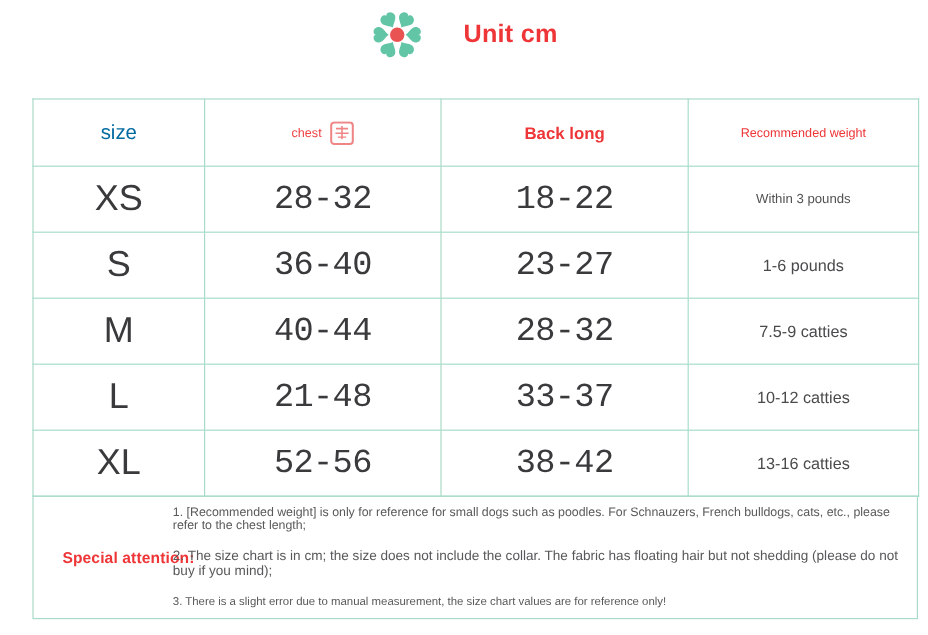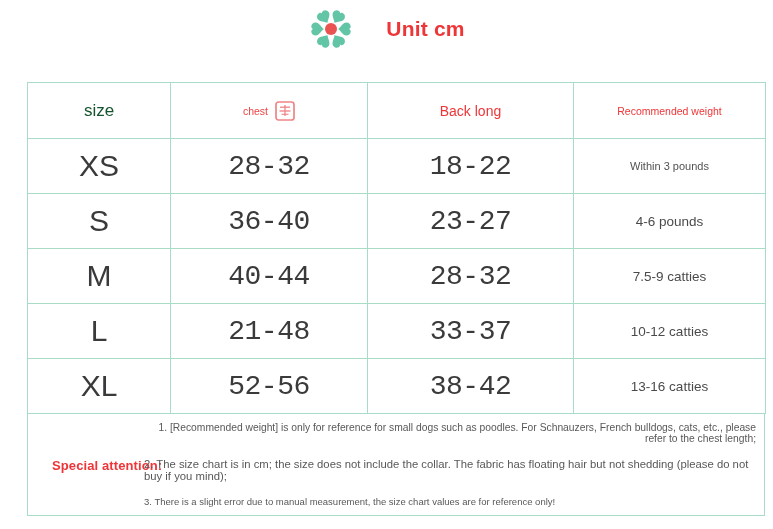--- a/index.html
+++ b/index.html
@@ -18,23 +18,23 @@
   
   .table-wrap { position:absolute; left:27px; top:82px; width:738px; }
   table.size-chart { border-collapse:collapse; width:738px; table-layout:fixed; }
   .size-chart th, .size-chart td {
     border:1.6px solid #a9dcc7; text-align:center; vertical-align:middle; padding:0;
     background:transparent;
   }
   .size-chart thead tr { height:56px; }
   .size-chart tbody tr { height:55px; }
 
-  th.h-size   { color:#14532d; font-size:17px;   font-weight:normal; }
+  th.h-size   { color:#0369a1; font-size:17px;   font-weight:normal; }
   th.h-chest  { color:#ee4243; font-size:10.5px; font-weight:normal; }
-  th.h-back   { color:#ee3537; font-size:14px;   font-weight:normal; }
+  th.h-back   { color:#ee3537; font-size:14px;   font-weight:bold; }
   th.h-weight { color:#ee3537; font-size:10.5px; font-weight:normal; }
 
   .chest-head { display:inline-flex; align-items:center; gap:7px; }
 
   td.c-size   { font-size:30px; color:#3a3a3c; }
   td.c-num    { font-size:28px; color:#3a3a3c; letter-spacing:-0.5px;font-family:Liberation Mono, monospace; }
   td.c-weight { font-size:13.5px; color:#4a4a4c; }
   .size-chart tbody tr:first-child td.c-weight { font-size:11px; color:#525254; }
 
   
@@ -44,21 +44,21 @@
   }
   .notes-label {
     position:absolute; left:24px; top:50%; transform:translateY(-50%);
     color:#ee3537; font-size:13px; font-weight:bold; letter-spacing:0.1px;
   }
   .notes-list {
     position:absolute; left:116px; right:8px; top:0; height:100%;
     display:flex; flex-direction:column; justify-content:center; gap:14px;
     color:#58585a; text-align:left;
   }
-  .note-1 { font-size:10.3px;text-align:right; }
+  .note-1 { font-size:10.3px; }
   .note-2 { font-size:11.3px; }
   .note-3 { font-size:9.5px;  }
 </style>
 </head>
 <body>
 
 <div id="page">
 
   <div class="header">
     <svg width="46" height="46" viewBox="0 0 46 46" aria-hidden="true">
@@ -107,21 +107,21 @@
         <tr>
           <td class="c-size">XS</td>
           <td class="c-num">28-32</td>
           <td class="c-num">18-22</td>
           <td class="c-weight">Within 3 pounds</td>
         </tr>
         <tr>
           <td class="c-size">S</td>
           <td class="c-num">36-40</td>
           <td class="c-num">23-27</td>
-          <td class="c-weight">4-6 pounds</td>
+          <td class="c-weight">1-6 pounds</td>
         </tr>
         <tr>
           <td class="c-size">M</td>
           <td class="c-num">40-44</td>
           <td class="c-num">28-32</td>
           <td class="c-weight">7.5-9 catties</td>
         </tr>
         <tr>
           <td class="c-size">L</td>
           <td class="c-num">21-48</td>

